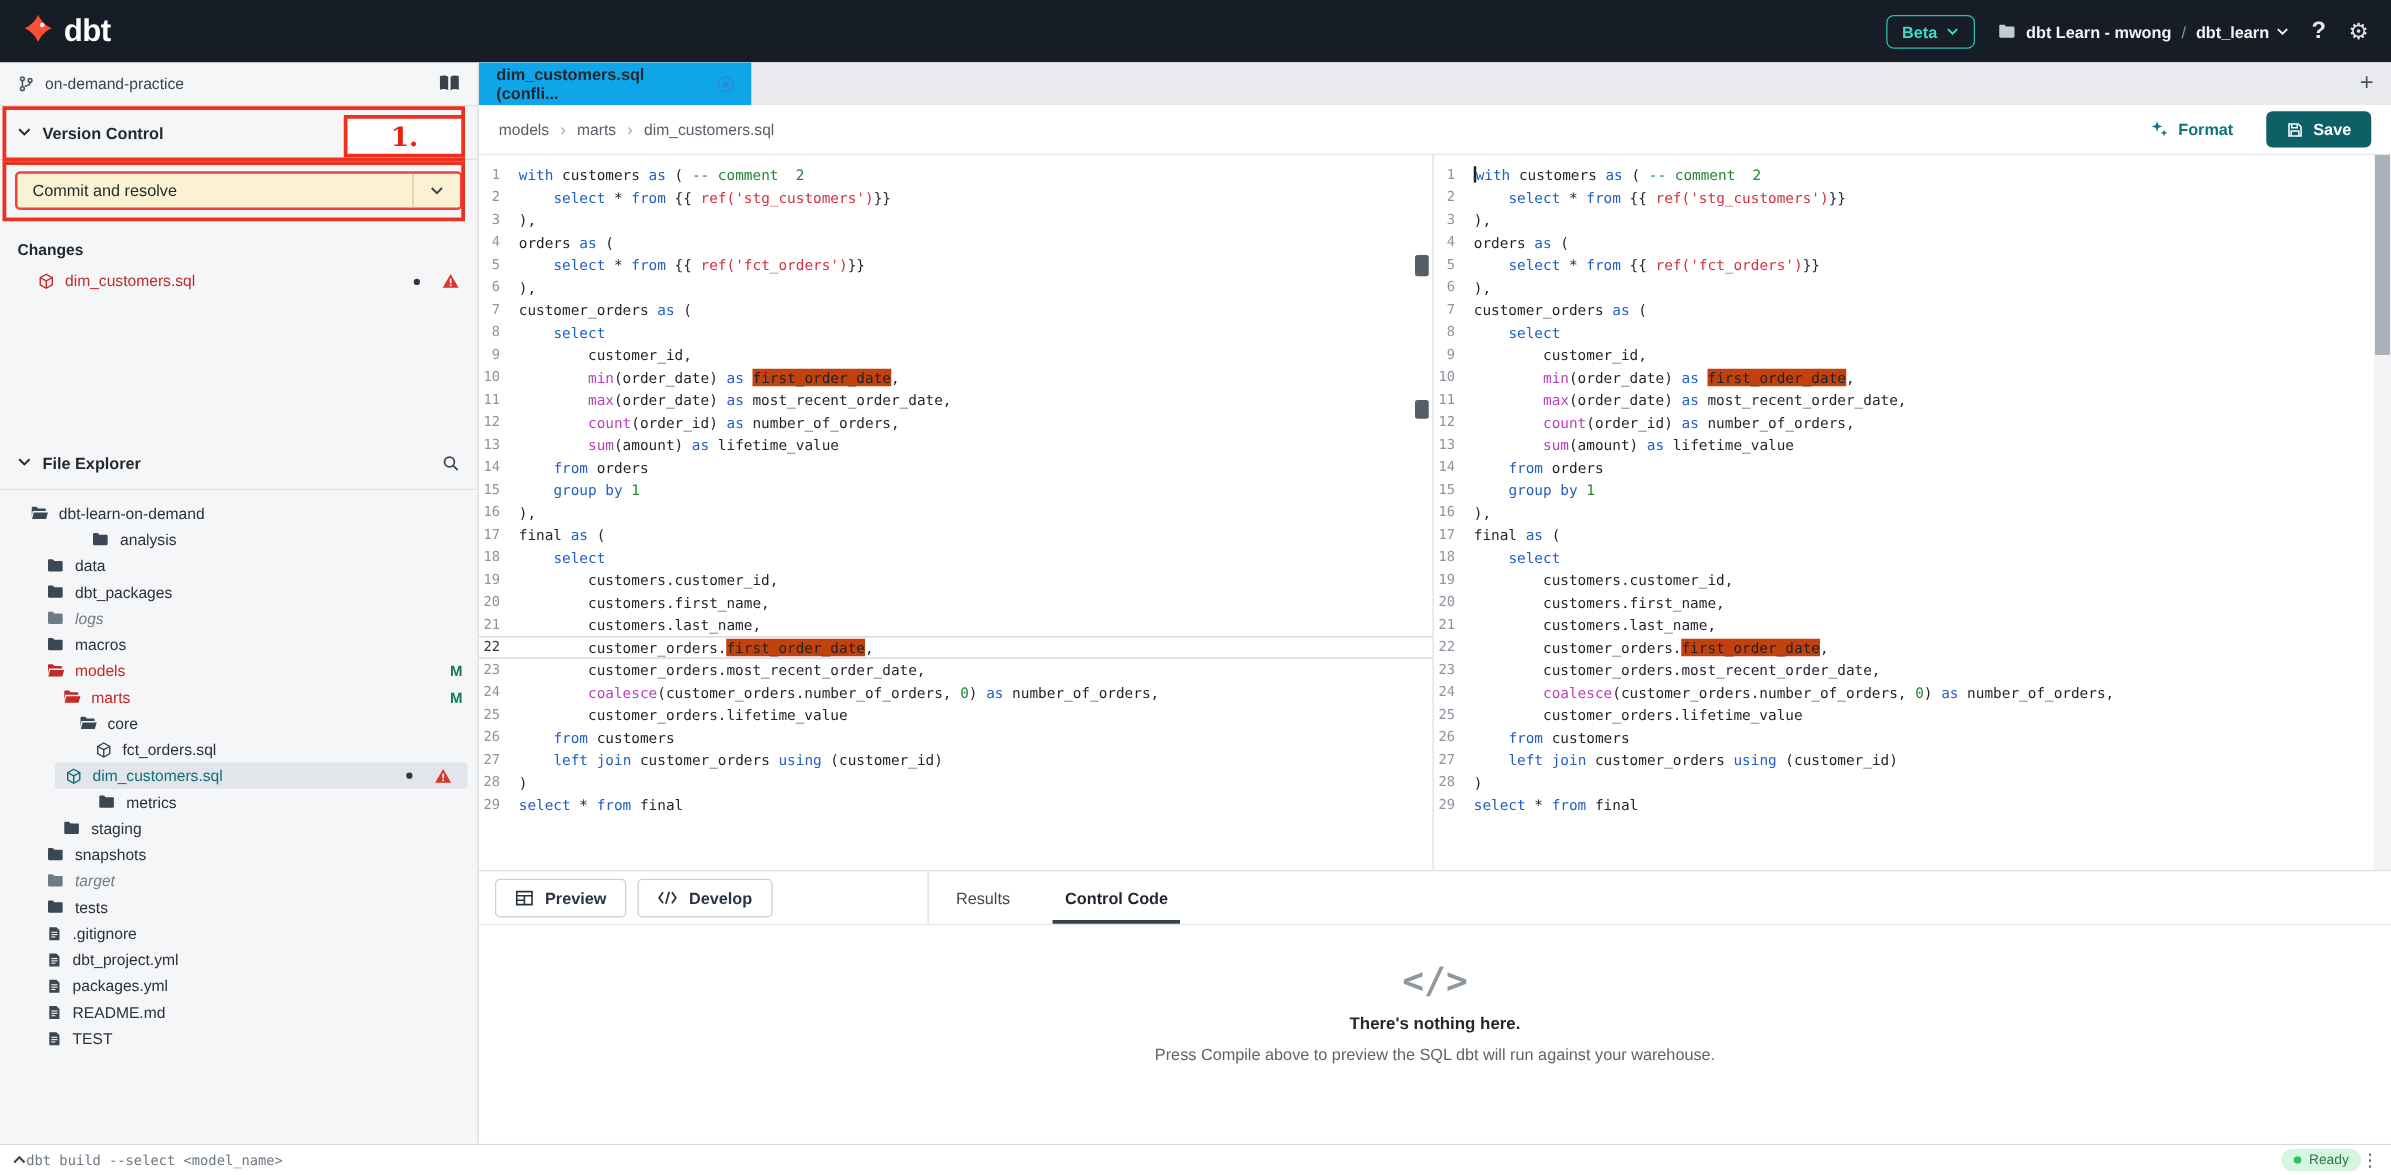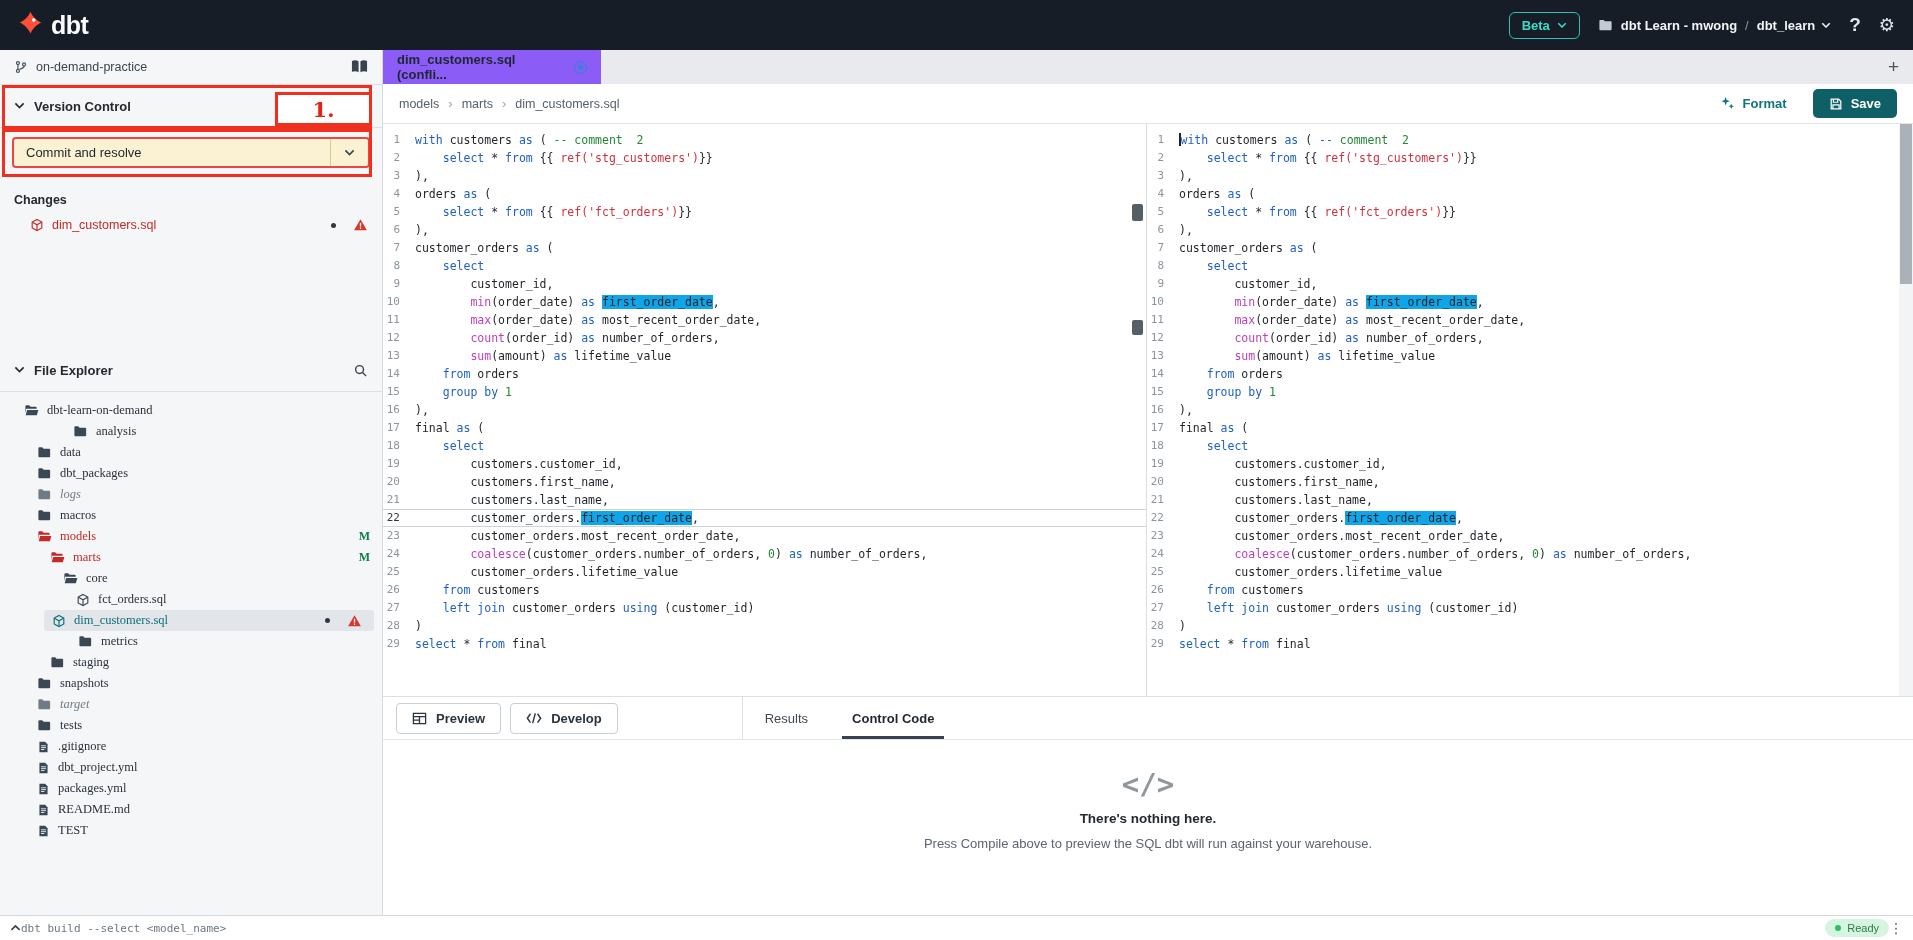--- a/index.html
+++ b/index.html
@@ -48,42 +48,42 @@
   .changes-title { margin:16px 14px 6px; font-weight:bold; font-size:12.5px; color:#24292e; }
   .change-row { display:flex; align-items:center; gap:8px; height:24px; padding:0 14px 0 30px;
     color:#c22a26; font-size:12.5px; cursor:pointer; }
   .change-row .grow { flex:1; }
   .dot-mark { width:5px; height:5px; border-radius:50%; background:#30373e; margin-right:9px; }
   .fe-header { margin-top:112px; }
   .fe-header .grow { flex:1; }
 
   .tree { padding-top:8px; }
   .tree-row { display:flex; align-items:center; gap:8px; height:21px; font-size:12.5px;
-    color:#2a313a; cursor:pointer; padding-right:12px;font-family:Liberation Serif, serif; }
+    color:#2a313a; cursor:pointer; padding-right:12px; }
   .tree-row .t-icon { color:#3c4754; }
   .tree-row.muted { color:#717b86; font-style:italic; }
   .tree-row.muted .t-icon { color:#717b86; }
   .tree-row.red, .tree-row.red .t-icon { color:#c22a26; }
   .tree-row.selected { background:#e2e5e9; border-radius:3px; margin:0 8px 0 44px !important;
     padding-left:8px !important; color:#0e7078; }
   .tree-row.selected .t-icon { color:#0e7078; }
   .tree-row .grow { flex:1; }
   .m-badge { color:#0f7d4b; font-weight:bold; font-size:12px; }
 
   
   .anno { position:absolute; left:2px; width:370px; border:3px solid #f0301f; pointer-events:none; z-index:5; }
   .anno-1 { top:35px; height:44px; }
   .anno-2 { top:79px; height:48px; }
   .anno-label { position:absolute; top:42px; left:275px; width:97px; height:34px; background:#fff;
     border:3px solid #f0301f; color:#e32213; font-family:"DejaVu Serif", serif; font-weight:bold;
     font-size:21px; display:flex; align-items:center; justify-content:center; z-index:6; pointer-events:none; }
 
   
   .tabstrip { height:34px; background:#e8eaee; display:flex; align-items:stretch; }
-  .tab { background:#8b5cf6; width:218px; display:flex; align-items:center; gap:9px; padding:0 14px;
+  .tab { background:#0ea5e9; width:218px; display:flex; align-items:center; gap:9px; padding:0 14px;
     font-size:13px; font-weight:bold; color:#1f2630; cursor:pointer; }
   .mod-ind { width:13px; height:13px; border:1.5px solid #2f86d4; border-radius:50%;
     display:flex; align-items:center; justify-content:center; }
   .mod-ind i { width:5px; height:5px; background:#2f86d4; border-radius:50%; }
   .tab-plus { margin-left:auto; align-self:center; font-size:19px; color:#4b5560; padding:0 14px; cursor:pointer; }
 
   .toolbar { height:40px; display:flex; align-items:center; padding:0 16px; border-bottom:1px solid #e2e5e9; }
   .crumbs { display:flex; align-items:center; gap:9px; font-size:12.5px; color:#57606a; }
   .crumb-sep { color:#98a1aa; font-size:13px; }
   .toolbar .grow { flex:1; }
@@ -99,21 +99,21 @@
   .pane-left { width:763px; flex:0 0 763px; }
   .pane-right { flex:1; border-left:1px solid #d9dde1; }
   .code-line { display:flex; height:18px; white-space:pre; }
   .ln { width:26px; text-align:right; padding-right:9px; color:#8c959e; flex:0 0 auto;
     font-size:11px; user-select:none; }
   .code { padding-left:6px; }
   .code-line.cur { box-shadow: inset 0 1px 0 #ccd4db, inset 0 -1px 0 #ccd4db; }
   .code-line.cur .ln { color:#30373e; }
   .tk-k { color:#2160c4; } .tk-f { color:#bb3fbb; } .tk-s { color:#d0333f; }
   .tk-c { color:#228636; } .tk-n { color:#228636; } .tk-t { color:#1f2328; }
-  .tk-h { color:#1f2328; background:#0ea5e9; }
+  .tk-h { color:#1f2328; background:#c2410c; }
   .cursor { display:inline-block; width:1.5px; height:13px; background:#1f2328; vertical-align:-2px; }
   .scroll-marker { position:absolute; right:3px; width:11px; background:#565e66; border-radius:2px; }
   .sm-1 { top:80px; height:17px; } .sm-2 { top:196px; height:15px; }
   .v-scrollbar { position:absolute; right:0; top:0; bottom:0; width:14px; background:#f3f4f5; }
   .v-thumb { position:absolute; top:0; left:1px; right:1px; height:160px; background:#aab1b9; }
 
   
   .bottom { flex:1; border-top:1px solid #dcdfe3; display:flex; flex-direction:column; }
   .action-row { height:43px; display:flex; align-items:center; padding-left:13px;
     border-bottom:1px solid #e3e6ea; position:relative; }

